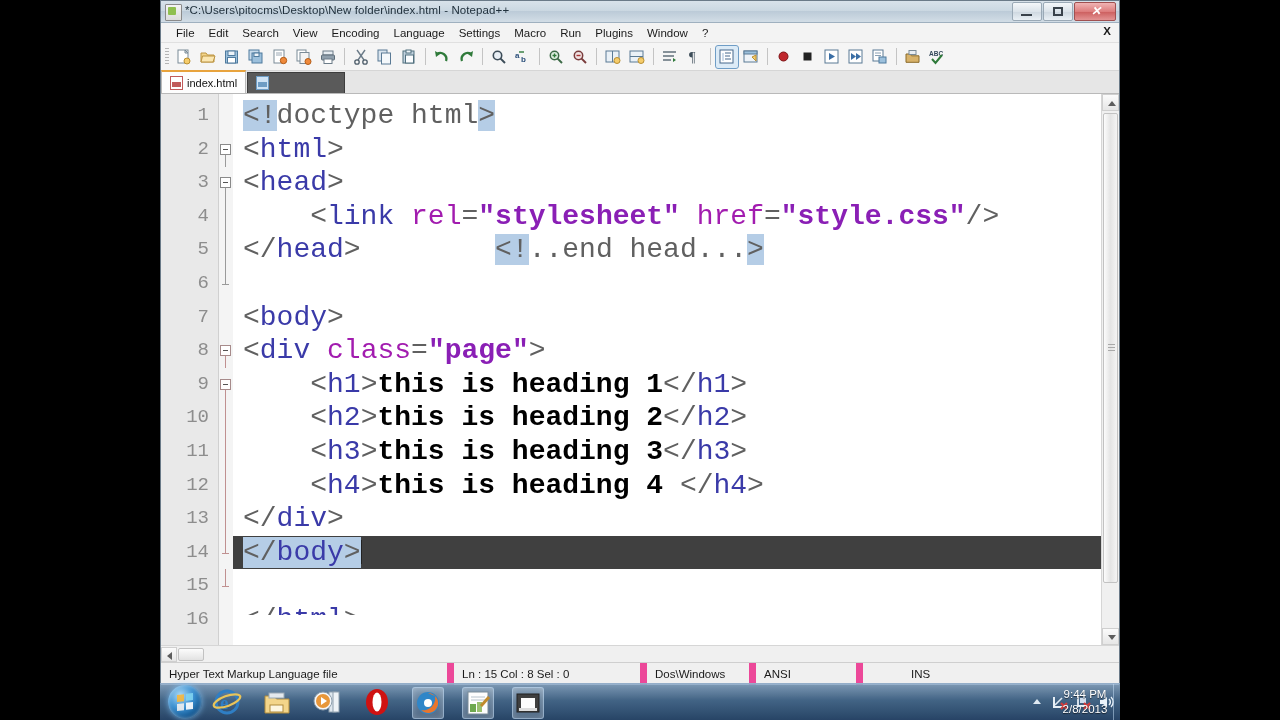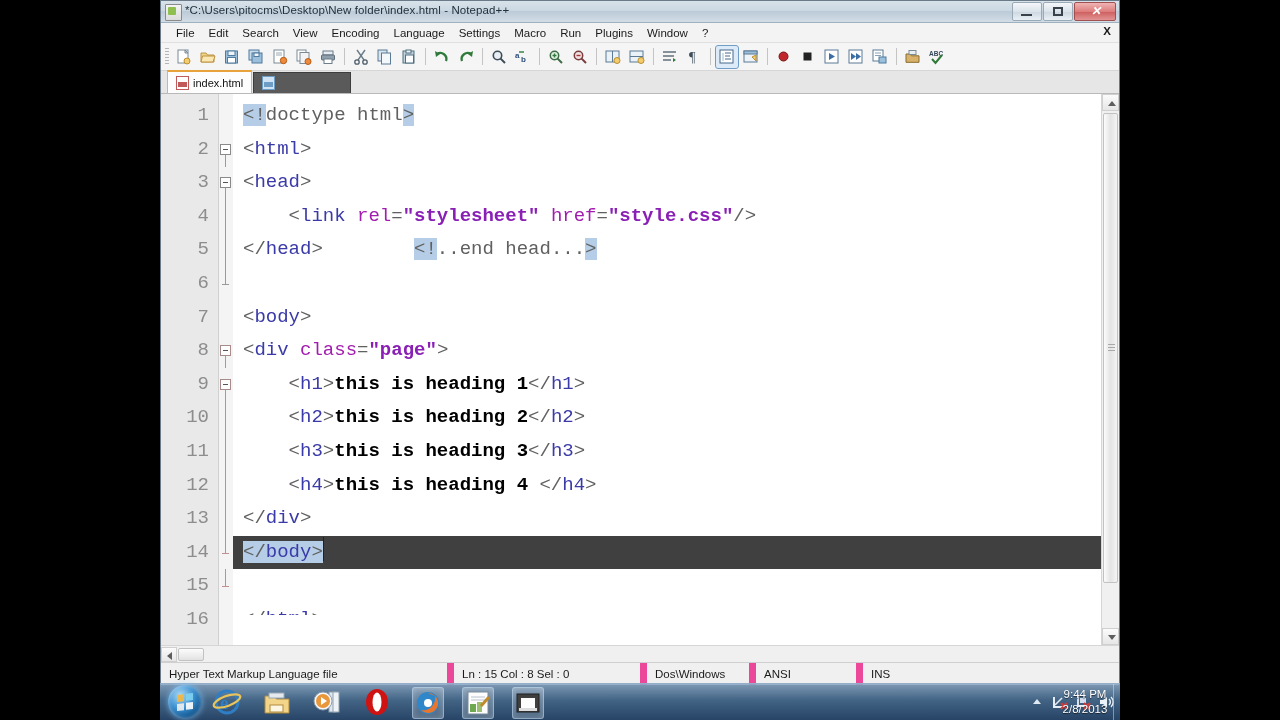--- a/index.html
+++ b/index.html
@@ -51,21 +51,21 @@
     display:flex;align-items:center;padding-left:4px;}
   .grip{width:4px;height:18px;margin-right:3px;
     background:repeating-linear-gradient(to bottom,#b5b5b5 0 1px,transparent 1px 3px);}
   .tbtn{width:22px;height:22px;position:relative;margin:0 1px;border-radius:2px;}
   .tsep{width:1px;height:17px;background:#c4c4c4;margin:0 4px;}
   .tbtn svg{position:absolute;left:3px;top:3px;}
   .tbtn.active{background:#dcebf7;outline:1px solid #6f9dc6;}
 
   
   #tabbar{height:22px;background:#e6e6e6;border-bottom:1px solid #b9b9b9;
-    display:flex;align-items:flex-end;padding-left:6px;}
+    display:flex;align-items:flex-end;padding-left:0;}
   .dtab{height:20px;display:flex;align-items:center;gap:4px;padding:0 8px;font-size:11px;
     border:1px solid #b9b9b9;border-bottom:none;background:#d4d4d4;color:#333;margin-right:1px;}
   .dtab.sel{background:#fdfdfd;border-top:2px solid #e8a33d;color:#111;height:21px;}
   .dtab .dicon{width:11px;height:12px;background:#fff;border:1px solid #c15b5b;position:relative;}
   .dtab .dicon:after{content:"";position:absolute;left:1px;top:5px;right:1px;height:5px;background:#c15b5b;}
   .dtab.other{background:#5a5a5a;border-color:#3d3d3d;width:80px;}
   .dtab.other .dicon{background:#cfe3f5;border-color:#6d9cc4;}
   .dtab.other .dicon:after{background:#6d9cc4;}
 
   
@@ -78,21 +78,21 @@
   .foldrow{height:33.6px;position:relative;}
   .foldbox{position:absolute;left:1px;top:11px;width:11px;height:11px;background:#fff;
     border:1px solid #a78b8b;box-sizing:border-box;}
   .foldbox:after{content:"";position:absolute;left:2px;top:4px;width:5px;height:1px;background:#555;}
   .foldline{position:absolute;left:6px;width:1px;background:#c09090;}
   .foldline.gray{background:#9a9a9a;}
   .foldend{position:absolute;left:3px;width:7px;height:1px;background:#c09090;}
 
   #codearea{flex:1;position:relative;padding-top:5px;overflow:hidden;background:#fff;}
   .cl{height:33.6px;line-height:33.6px;white-space:pre;
-    font-family:"Liberation Mono",monospace;font-size:19px;color:#111;padding-left:10px;}
+    font-family:"Liberation Mono",monospace;font-size:28px;color:#111;padding-left:10px;}
   .cl.curline{background:#404040;}
   .tag{color:#3a3aa8;}
   .ang{color:#606060;}
   .attr{color:#a21caf;}
   .val{color:#8a1fb5;font-weight:bold;}
   .txt{color:#000;font-weight:bold;}
   .sel{background:#b5cde6;}
   .caret{display:inline-block;width:1px;height:24px;background:#222;vertical-align:-4px;}
 
   
@@ -532,21 +532,21 @@
         <i></i>
       </div>
     <div id="hthumb"></div>
   </div>
 
   <div id="statusbar">
     <div class="sbcell" style="width:293px;">Hyper Text Markup Language file</div>
     <div class="sbcell" style="width:193px;">Ln : 15   Col : 8   Sel : 0</div>
     <div class="sbcell" style="width:109px;">Dos\Windows</div>
     <div class="sbcell" style="width:107px;">ANSI</div>
-    <div class="sbcell" style="width:55px;border-right:none;">INS</div>
+    <div class="sbcell" style="width:55px;border-right:none;margin-left:40px;">INS</div>
   </div>
 </div>
 
 <div id="taskbar">
   <div id="startorb">
       <i></i>
     </div>
 
   <div class="tbicon" style="left:212px;">
     <svg width="30" height="30">

